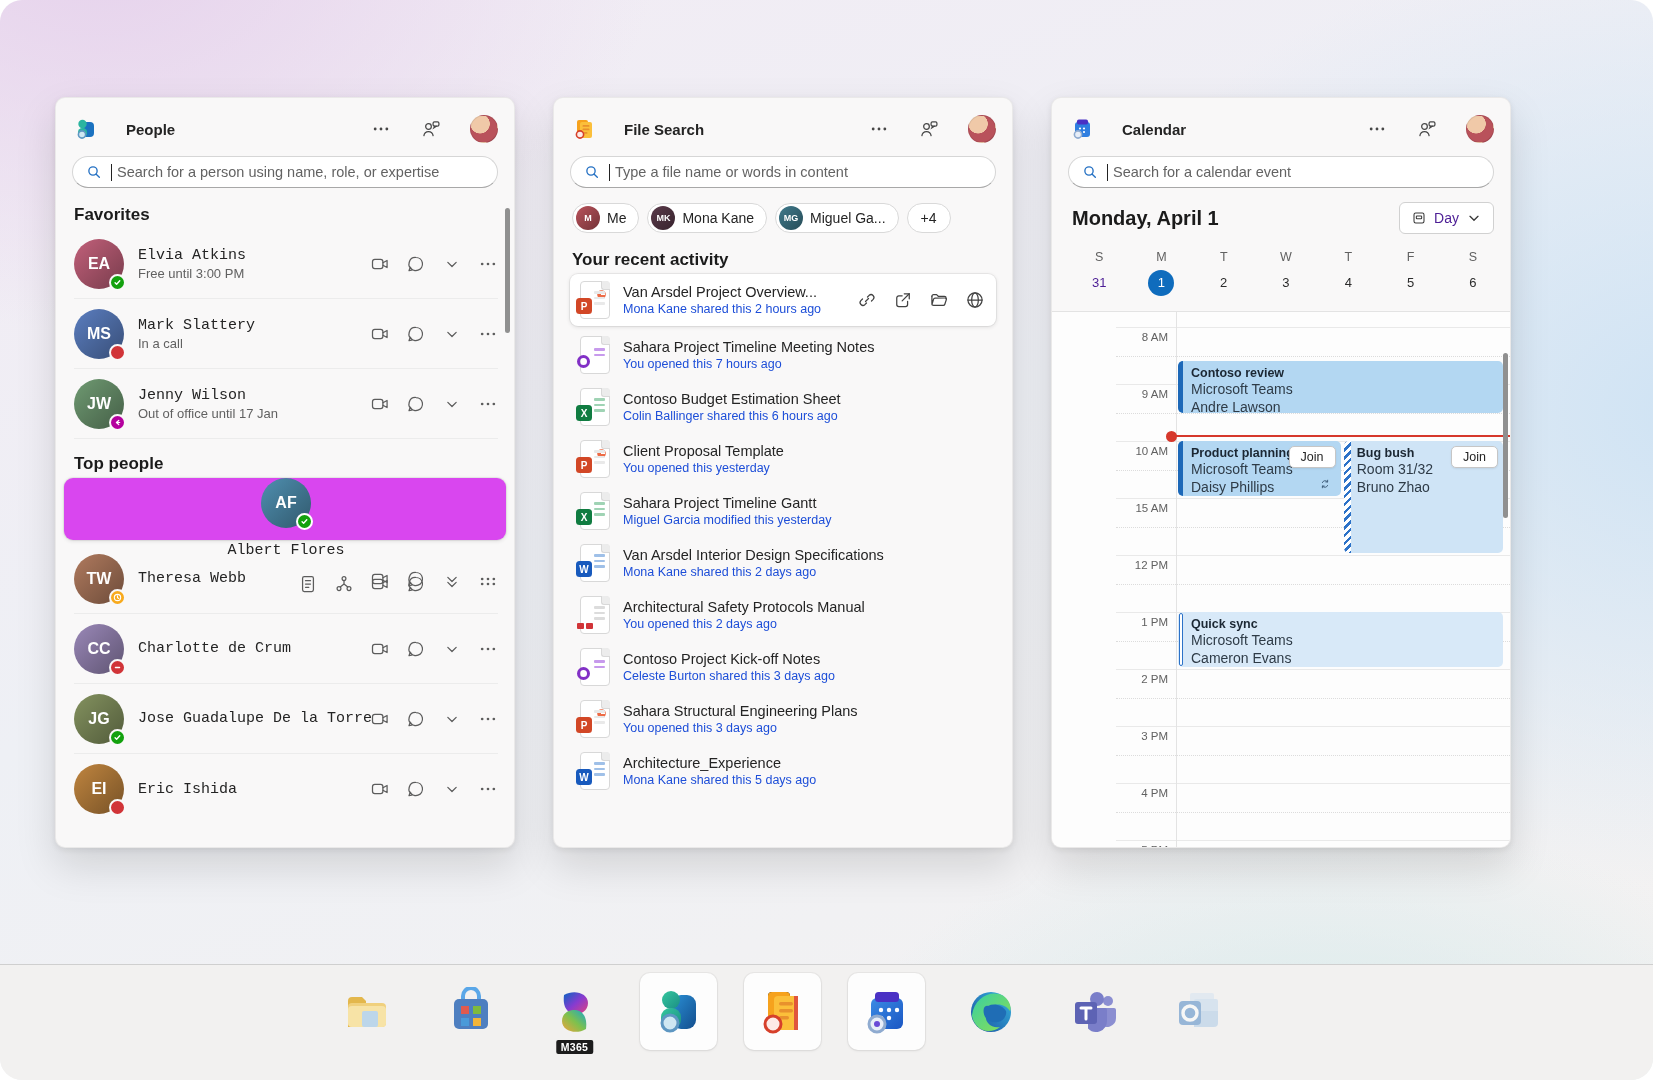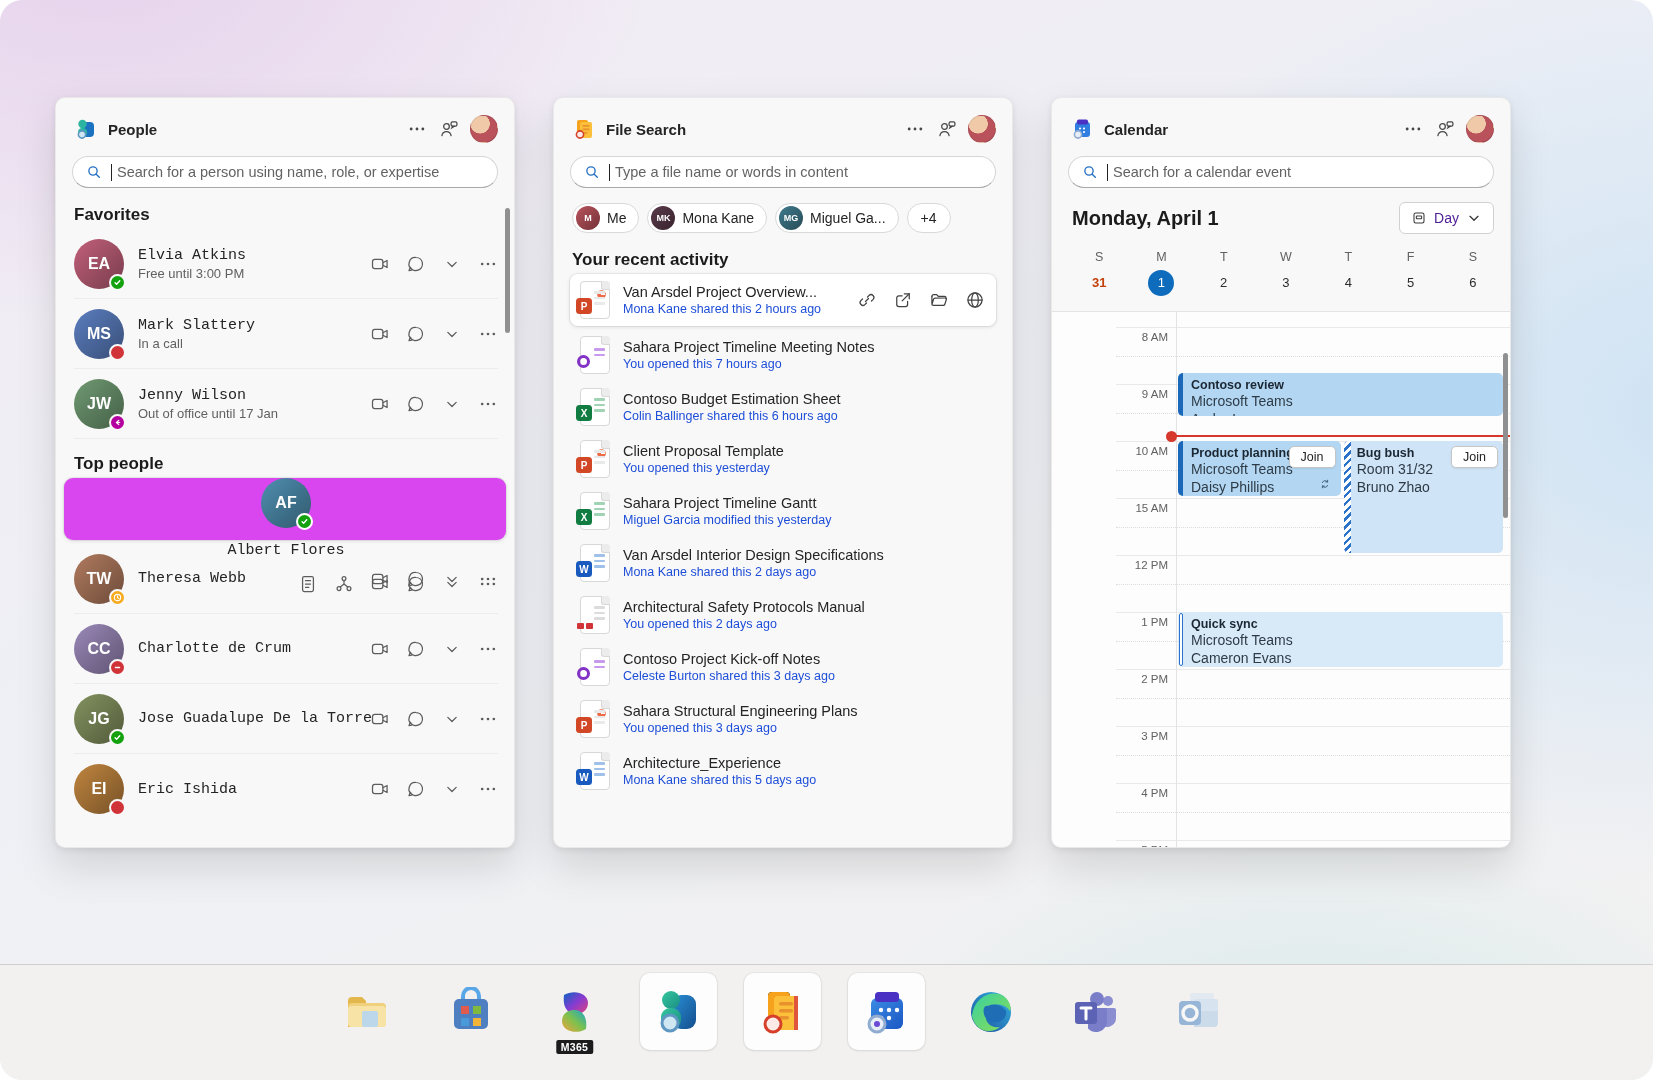--- a/index.html
+++ b/index.html
@@ -9,21 +9,21 @@
       radial-gradient(900px 620px at 6% -5%, #e6d2ec 0%, rgba(230,210,236,0) 62%),
       radial-gradient(1100px 800px at 103% 38%, #cfe3f4 0%, rgba(207,227,244,0) 60%),
       radial-gradient(900px 520px at 80% 102%, #d4e9ea 0%, rgba(212,233,234,0) 55%),
       linear-gradient(160deg,#f2ebf4 0%, #eef0f5 45%, #f4f2f1 100%);
   }
   
   .win { position:absolute; top:97px; width:460px; height:751px; background:#f9f8f8;
     border:1px solid rgba(0,0,0,.06); border-radius:10px; overflow:hidden;
     box-shadow:0 2px 6px rgba(0,0,0,.08), 0 18px 40px rgba(0,0,0,.13); }
   #win-people { left:55px; } #win-filesearch { left:553px; } #win-calendar { left:1051px; }
-  .win-header { display:flex; align-items:center; gap:10px; padding:17px 16px 0 18px; }
+  .win-header { display:flex; align-items:center; gap:28px; padding:17px 16px 0 18px; }
   .win-title { font-size:15px; font-weight:700; color:#242424; }
   .win-header .spacer { flex:1; }
   .hdr-ic { width:22px; height:22px; color:#474747; display:flex; align-items:center; justify-content:center; cursor:pointer; }
   .hdr-ic svg { width:20px; height:20px; }
   .avatar-sm { width:28px; height:28px; border-radius:50%;
     background:radial-gradient(circle at 35% 30%, #f0c9a8 0 38%, #b9525b 40% 75%, #7e2f3c 100%); border:1px solid rgba(0,0,0,.08); cursor:pointer; }
   .searchbar { display:flex; align-items:center; gap:9px; margin:13px 16px 0 16px; height:32px;
     background:#fff; border:1px solid #d6d6d6; border-bottom-color:#a8a8a8; border-radius:16px; padding:0 13px; }
   .searchbar svg { width:16px; height:16px; flex:none; }
   .caret { width:1px; height:17px; background:#222; margin-right:-4px; }
@@ -84,21 +84,21 @@
   
   .cal-daterow { display:flex; align-items:center; margin:14px 16px 0 20px; }
   .cal-date { font-size:20px; font-weight:700; color:#1b1b1b; }
   .day-btn { margin-left:auto; display:flex; align-items:center; gap:7px; height:32px; padding:0 11px;
     background:#fff; border:1px solid #d1d1d1; border-radius:6px; font-size:14px; color:#4c1d95; cursor:pointer; }
   .day-btn svg { width:16px; height:16px; }
   .week { display:grid; grid-template-columns:repeat(7,1fr); padding:0 6px 0 16px; margin-top:12px; text-align:center; }
   .wk-l { font-size:12.5px; color:#616161; padding:4px 0; }
   .wk-d { font-size:13px; color:#2b2b2b; height:30px; display:flex; align-items:center; justify-content:center; cursor:pointer; }
   .wk-d .dnum { width:26px; height:26px; line-height:26px; border-radius:50%; }
-  .wk-d.muted .dnum { color:#c2410c;font-weight:bold; }
+  .wk-d.muted .dnum { color:#4c1d95; }
   .wk-d.sel .dnum { background:#0f6cbd; color:#fff; }
   .cal-grid { position:absolute; left:0; right:0; top:213px; bottom:0; background:#fdfdfd; border-top:1px solid #e3e3e3; overflow:hidden; }
   .h-line { position:absolute; left:64px; right:0; border-top:1px solid #e9e9e9; }
   .h-half { position:absolute; left:64px; right:0; border-top:1px dotted #dcdcdc; }
   .h-label { position:absolute; left:0; width:116px; text-align:right; font-size:11.5px; color:#616161; }
   .v-gutter { position:absolute; left:124px; top:0; bottom:0; border-left:1px solid #e3e3e3; }
   .cal-events { position:absolute; left:126px; right:7px; top:0; bottom:0; }
   .event { position:absolute; border-radius:5px; padding:5px 8px 4px 13px; overflow:hidden; cursor:pointer; }
   .event .ev-title { font-size:12.5px; font-weight:700; color:#1b2733; margin-bottom:1px; }
   .event .ev-line { font-size:14px; color:#2e3b47; line-height:1.28; }
@@ -829,21 +829,21 @@
         <div class="h-line" style="top: 414px;"></div>
         <div class="h-half" style="top: 442.5px;"></div>
         <div class="h-label" style="top: 418px;">3 PM</div>
         <div class="h-line" style="top: 471px;"></div>
         <div class="h-half" style="top: 499.5px;"></div>
         <div class="h-label" style="top: 475px;">4 PM</div>
         <div class="h-line" style="top: 528px;"></div>
         <div class="h-label" style="top: 532px;">5 PM</div>
         <div class="v-gutter"></div>
         <div class="cal-events">
-          <div class="event ev-solid" style="top: 61px; height: 43px; left: 0%; width: 100%;">
+          <div class="event ev-solid" style="top: 49px; height: 52px; left: 0%; width: 100%;">
             <span class="bar"></span>
             <div class="ev-title">Contoso review</div>
             <div class="ev-line">Microsoft Teams</div>
             <div class="ev-line">Andre Lawson</div>
           </div>
           <div class="event ev-solid" style="top: 129px; height: 55px; left: 0%; width: 50%;">
             <span class="bar"></span>
             <div class="ev-title">Product planning</div>
             <div class="ev-line">Microsoft Teams</div>
             <div class="ev-line">Daisy Phillips</div>

